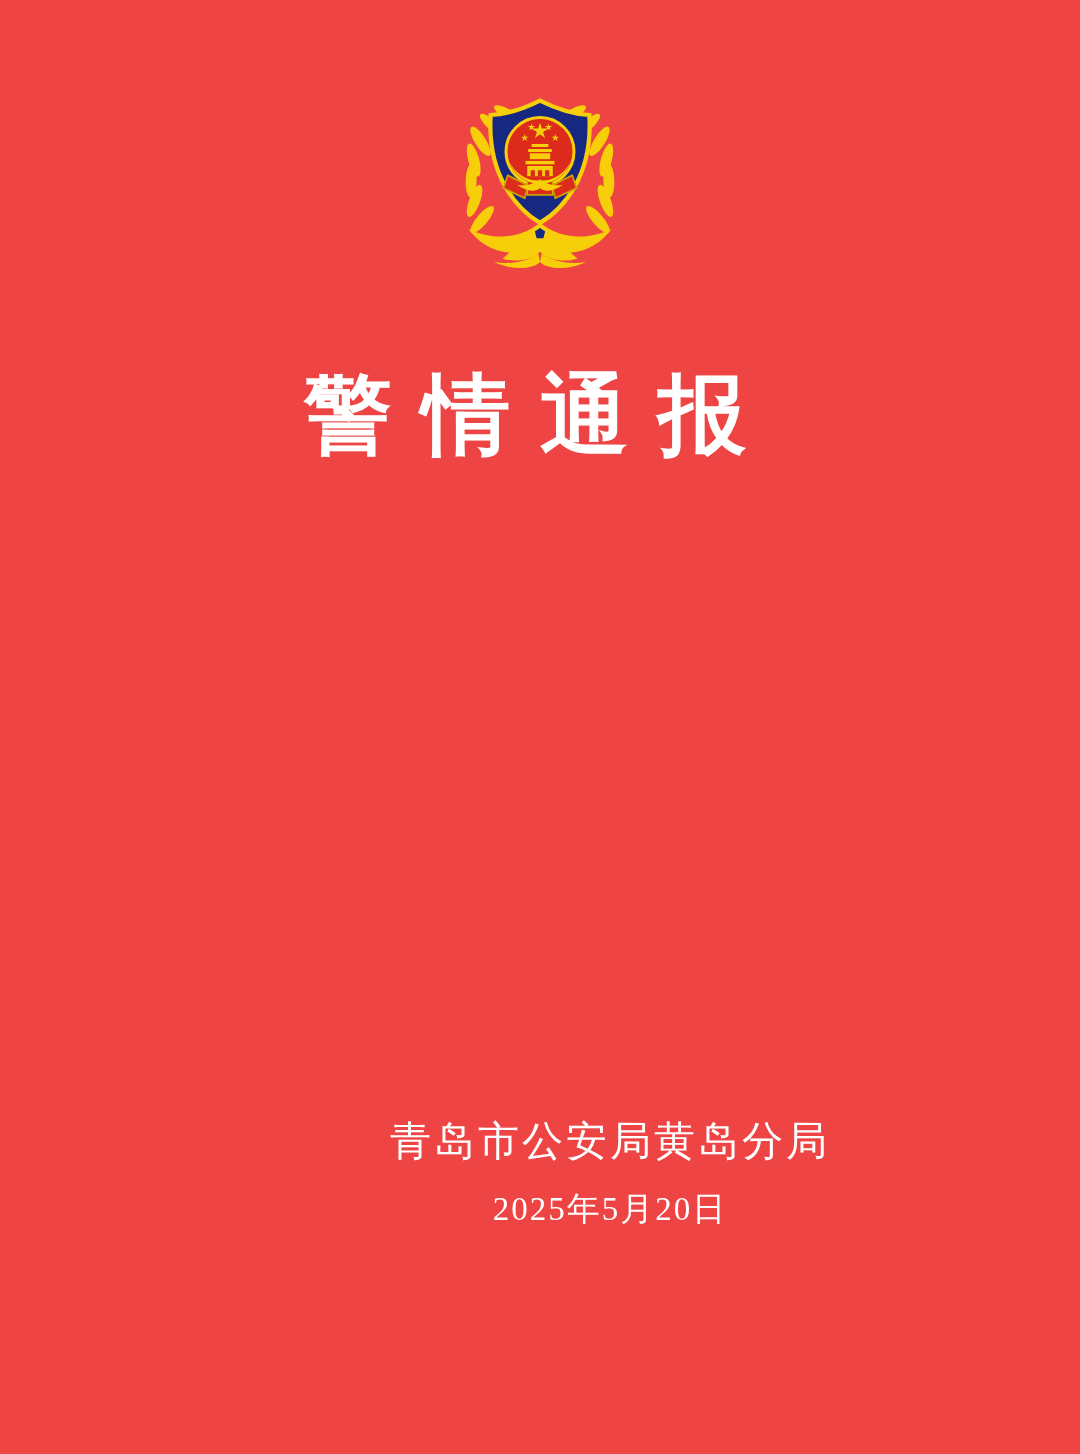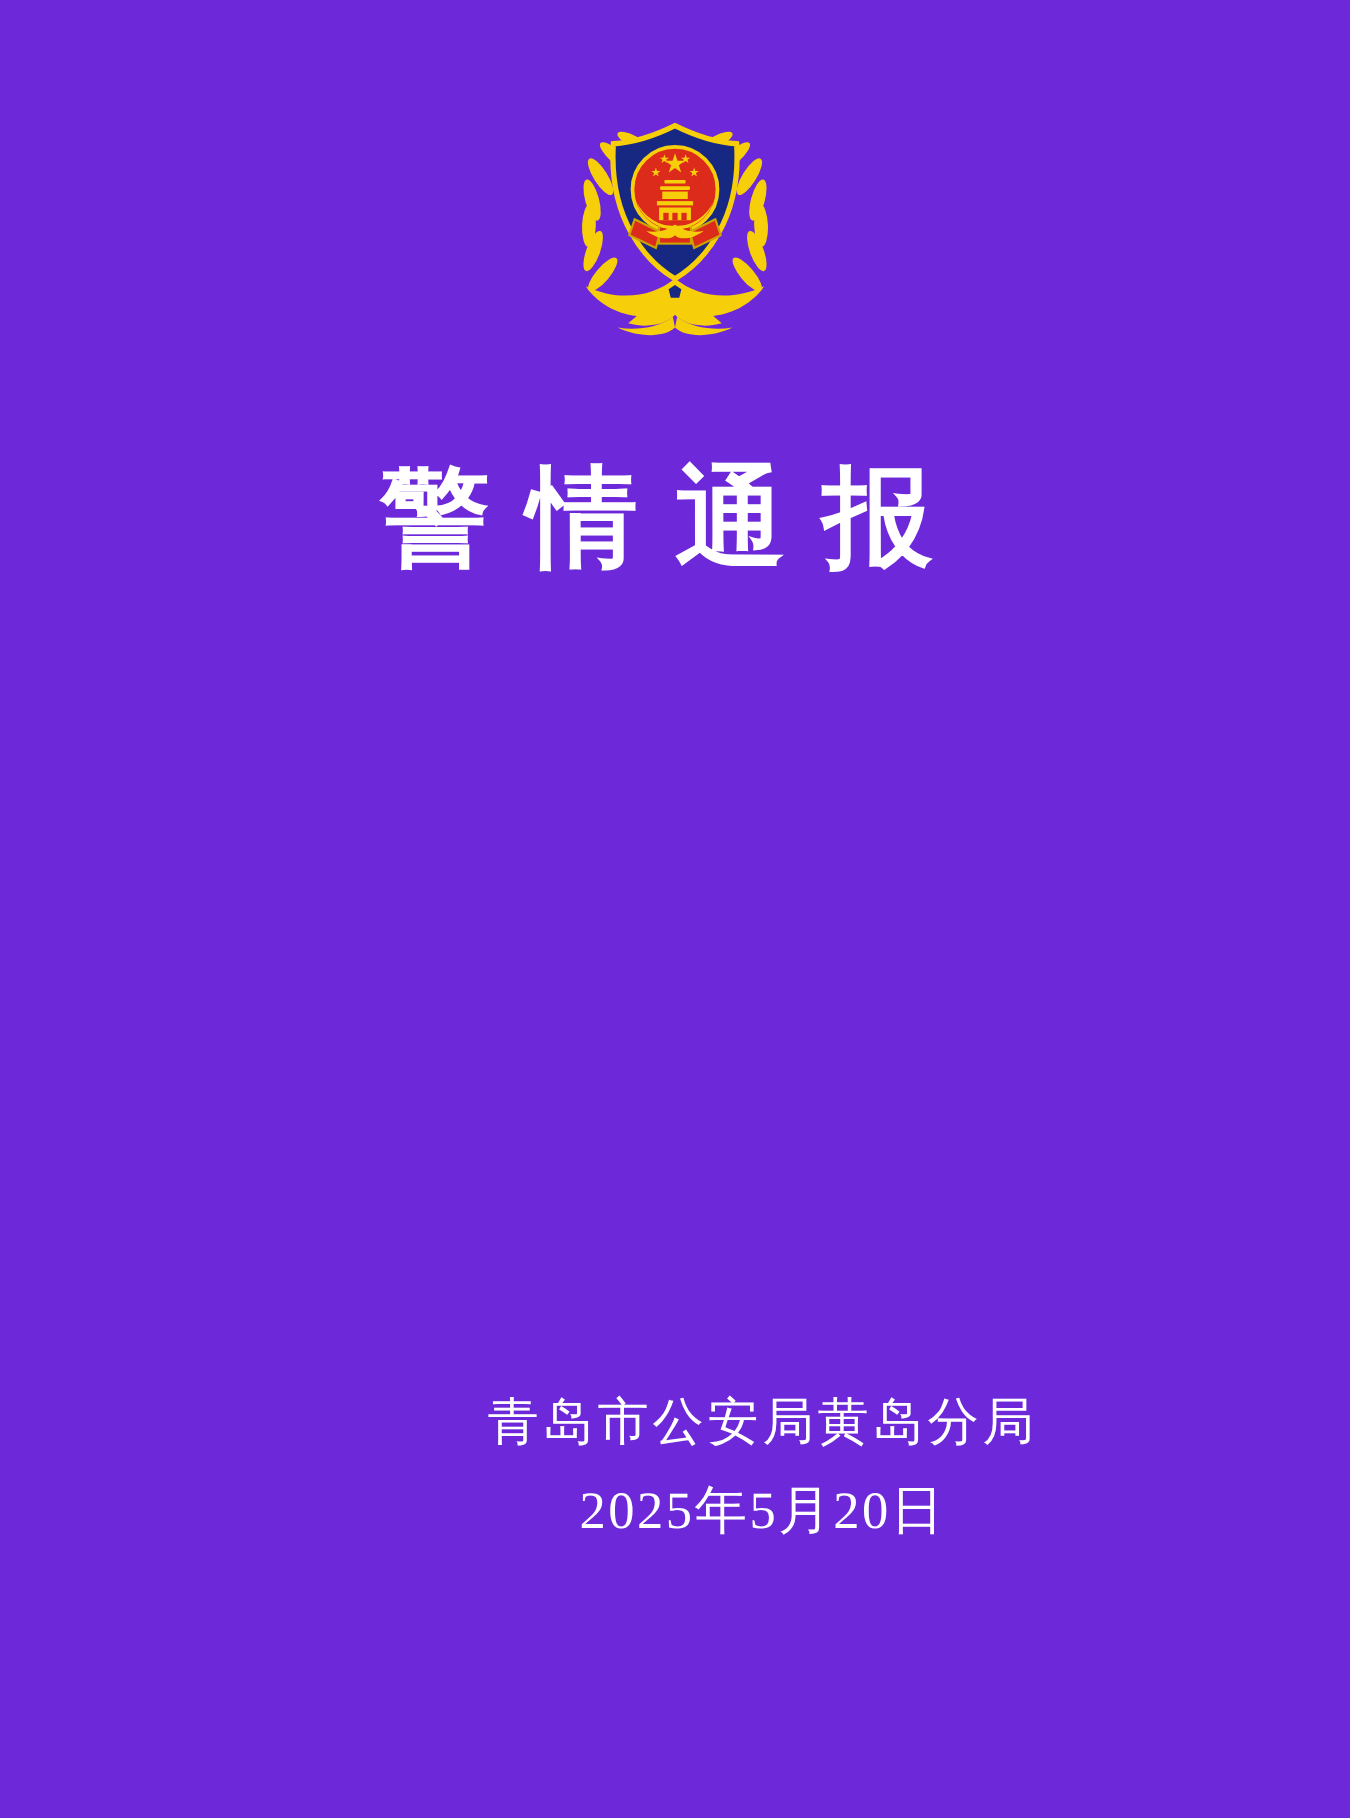--- a/index.html
+++ b/index.html
@@ -1,19 +1,19 @@
 <!DOCTYPE html>
 <html><head>
 <meta charset="utf-8">
 <style>
   html,body{margin:0;padding:0;}
   .poster{
     position:relative;
     width:1080px;height:1454px;
-    background:#6d28d9;
+    background:#ef4444;
     overflow:hidden;
     font-family:"Liberation Serif", serif;
     color:#ffffff;
   }
   .badge{
     position:absolute;
     top:94px;left:50%;
     transform:translateX(-50%);
   }
   .s-gold{stroke:#f7ce0a;}
@@ -38,27 +38,26 @@
     text-indent:2em;
     letter-spacing:0.5px;
   }
   .footer-issuer{
     position:absolute;
     top:1116px;left:140px;right:0;
     text-align:center;
     font-size:41px;
     line-height:50px;
     letter-spacing:3px;
-    font-family:Liberation Mono, monospace;
   }
   .footer-date{
     position:absolute;
     top:1184px;left:140px;right:0;
     text-align:center;
-    font-size:42px;
+    font-size:33px;
     line-height:50px;
     letter-spacing:2px;
   }
 </style>
 </head>
 <body>
 
 <div class="poster">
 
   <svg class="badge" width="170" height="178" viewBox="0 0 200 206">

